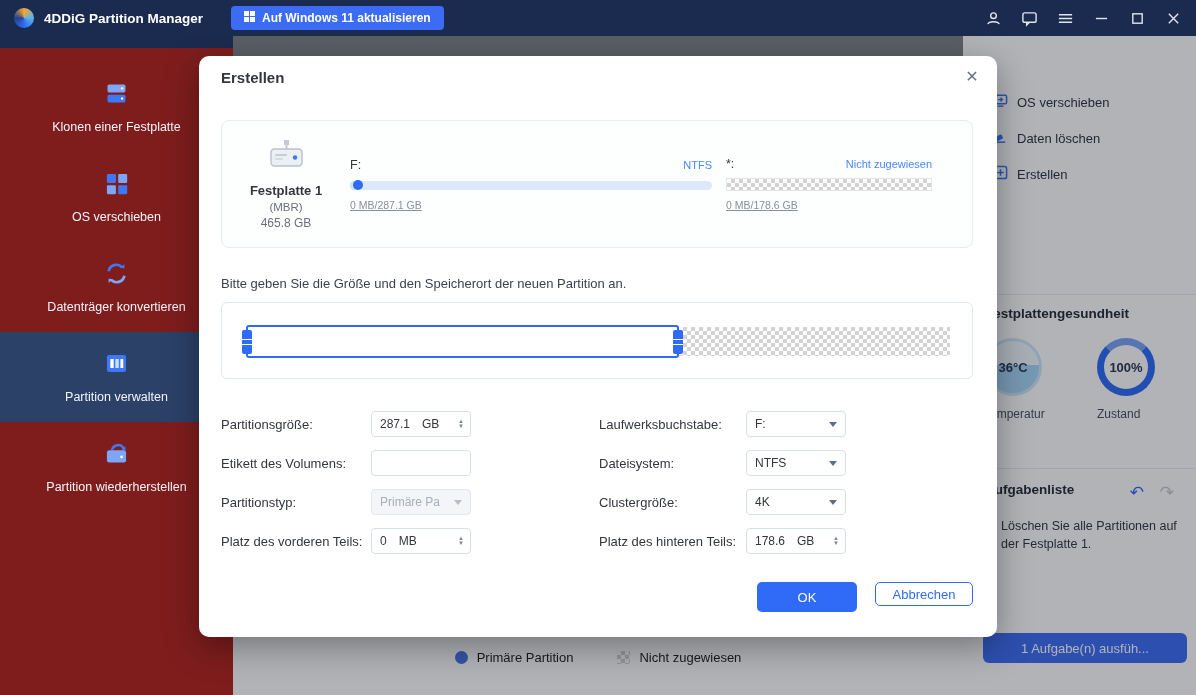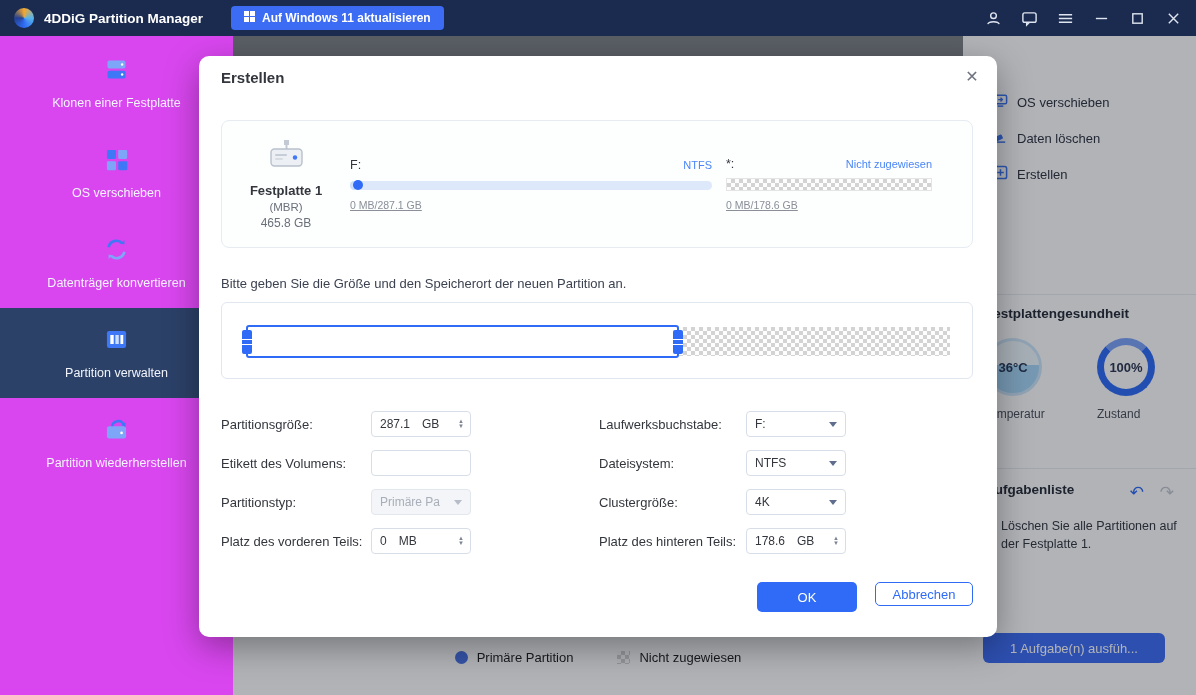--- a/index.html
+++ b/index.html
@@ -13,21 +13,21 @@
           background:conic-gradient(#f6a82c,#57b4ec,#2f6bf6,#23408f,#f6a82c); }
   .app-title { color:#fff; font-size:13.5px; font-weight:bold; }
   .update-btn { margin-left:28px; height:24px; background:#3d6cf4; border:none; border-radius:4px;
                 display:flex; align-items:center; gap:7px; padding:0 13px; color:#fff;
                 font-size:12px; font-weight:bold; cursor:pointer; font-family:inherit; }
   .topbar-right { margin-left:auto; display:flex; align-items:center; gap:18px; padding-right:14px; }
   .tb-icon { width:18px; height:18px; display:flex; align-items:center; justify-content:center; cursor:pointer; }
   .tb-icon svg { stroke:#dfe5f0; fill:none; stroke-width:1.5; }
 
   
-  .sidebar { position:absolute; top:24px; left:0; width:233px; bottom:0; background:#d946ef; z-index:2; padding-top:14px; }
+  .sidebar { position:absolute; top:48px; left:0; width:233px; bottom:0; background:#7f1d1d; z-index:2; padding-top:14px; }
   .side-item { height:90px; display:flex; flex-direction:column; align-items:center; justify-content:center;
                gap:9px; cursor:pointer; }
   .side-item.selected { background:#2c4168; }
   .side-label { color:#f2f5fb; font-size:12.5px; }
 
   
   .content { position:absolute; top:36px; left:233px; width:730px; bottom:0; background:#fff; z-index:1; }
   .content-strip { height:20px; background:#7f8286; }
   .legend { position:absolute; bottom:30px; left:0; right:0; display:flex; justify-content:center; gap:44px; }
   .legend-item { display:flex; align-items:center; gap:9px; font-size:13px; color:#1c1c1c; }
@@ -52,21 +52,21 @@
                 background:linear-gradient(180deg,#f1f9fe 0 46%,#a9d7f8 46%);
                 display:flex; align-items:center; justify-content:center;
                 font-size:13px; font-weight:bold; color:#2b3a55; }
   .gauge-health { width:58px; height:58px; border-radius:50%; border:7px solid #2f6bf6; border-top-color:#7da2f9;
                   background:#fff; display:flex; align-items:center; justify-content:center;
                   font-size:13px; font-weight:bold; color:#2c3550; }
   .gauge-label { margin-top:11px; font-size:12px; color:#4a4f5a; }
   .undo-icon { position:absolute; top:446px; right:52px; font-size:17px; color:#2f6bf6; cursor:pointer; }
   .redo-icon { position:absolute; top:446px; right:22px; font-size:17px; color:#c3c7cf; cursor:pointer; }
   .task-text { position:absolute; top:481px; left:38px; right:12px; font-size:12.5px; color:#33373f; line-height:18px; }
-  .execute-btn { position:absolute; left:20px; bottom:32px; width:182px; height:30px; background:#3d6cf4;
+  .execute-btn { position:absolute; left:20px; bottom:32px; width:204px; height:30px; background:#3d6cf4;
                  border:none; border-radius:6px; color:#fff; font-size:13px; cursor:pointer; font-family:inherit; }
 
   
   .overlay { position:absolute; top:36px; left:233px; right:0; bottom:0;
              background:rgba(12,18,30,0.32); z-index:5; }
 
   
   .dialog { position:absolute; left:199px; top:56px; width:798px; height:581px; background:#fff;
             border-radius:10px; box-shadow:0 10px 34px rgba(0,0,0,.35); z-index:10; }
   .dlg-title { position:absolute; left:22px; top:13px; font-size:15px; font-weight:bold; color:#33363d; }

